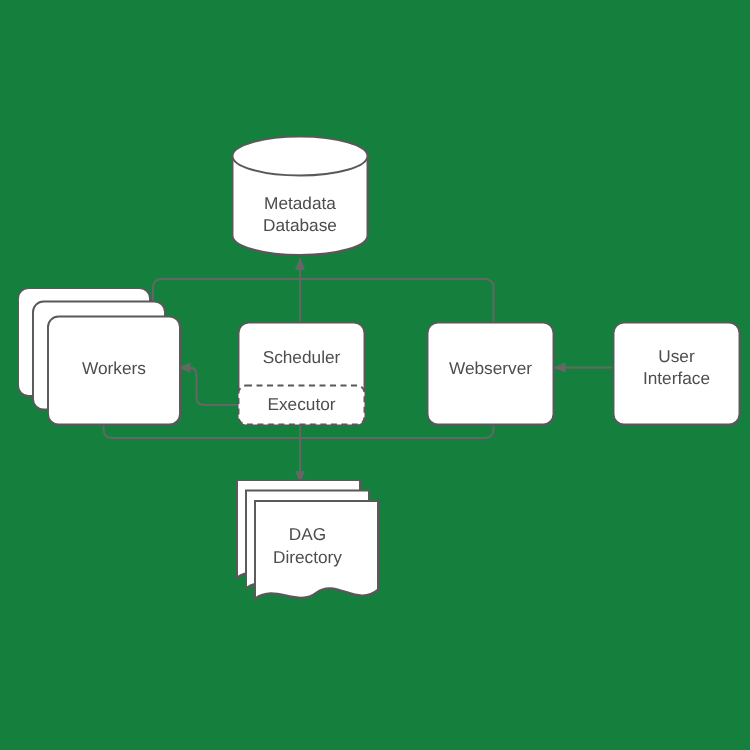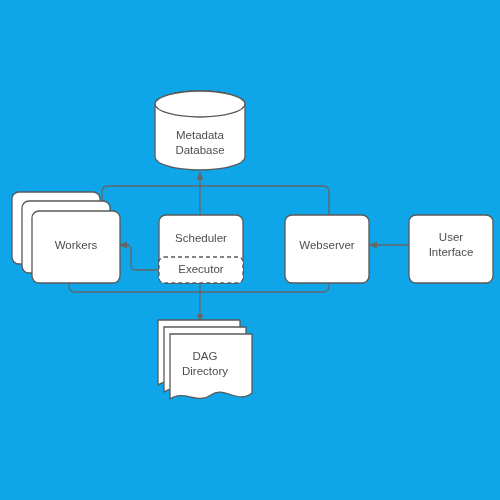--- a/index.html
+++ b/index.html
@@ -8,21 +8,21 @@
     padding: 0;
     background: #ffffff;
   }
   body {
     font-family: "Liberation Sans", sans-serif;
   }
   #canvas {
     position: relative;
     width: 500px;
     height: 500px;
-    background: #0ea5e9;
+    background: #15803d;
     overflow: hidden;
   }
   #diagram-svg {
     position: absolute;
     left: 0;
     top: 0;
     width: 500px;
     height: 500px;
   }
   .node-shape {

